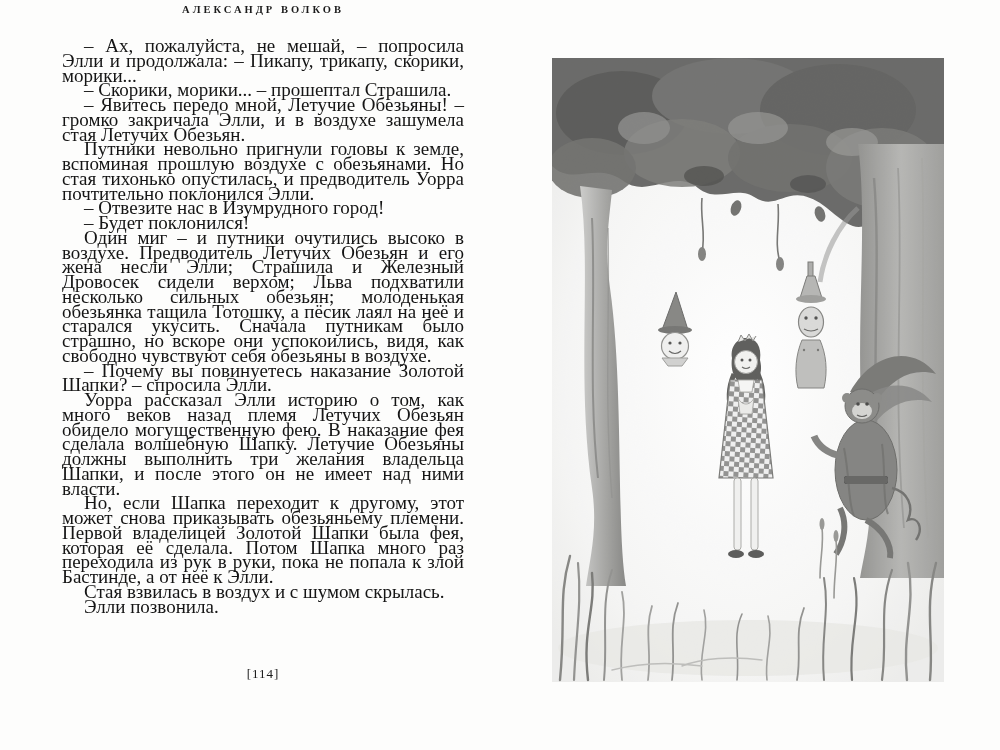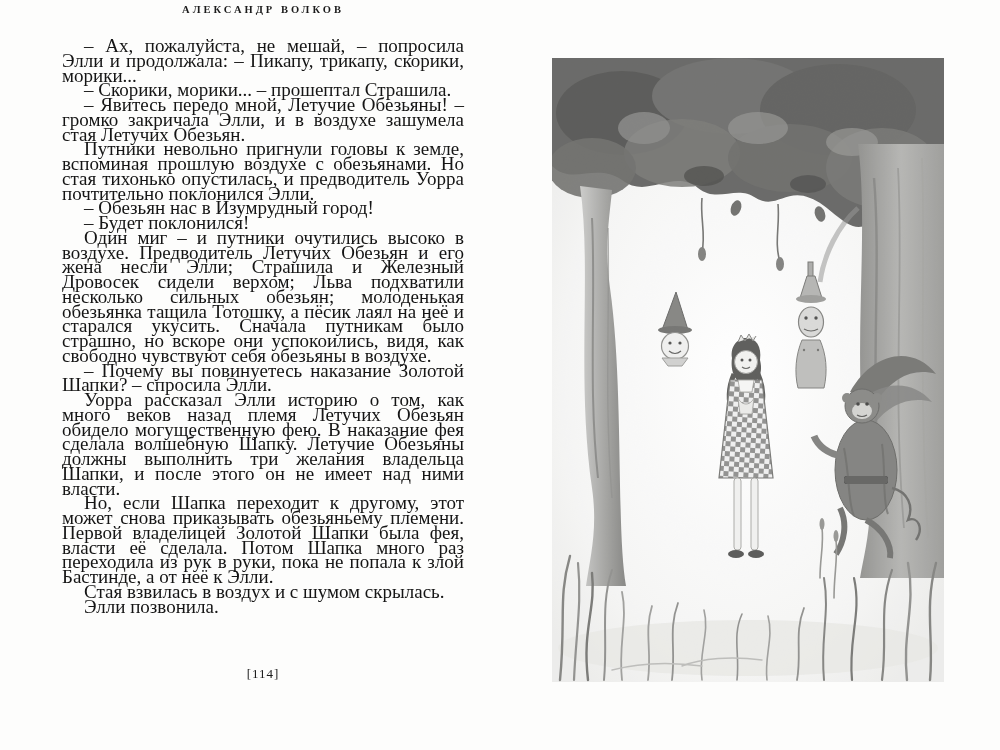--- a/index.html
+++ b/index.html
@@ -53,26 +53,26 @@
 
 <div class="spread">
 
   <div class="page-left">
     <div class="running-header">АЛЕКСАНДР ВОЛКОВ</div>
     <div class="text-block">
       <p>– Ах, пожалуйста, не мешай, – попросила Элли и продолжала: – Пикапу, трикапу, скорики, морики...</p>
       <p>– Скорики, морики... – прошептал Страшила.</p>
       <p>– Явитесь передо мной, Летучие Обезьяны! – громко закричала Элли, и в воздухе зашумела стая Летучих Обезьян.</p>
       <p>Путники невольно пригнули головы к земле, вспоминая прошлую воздухе с обезьянами. Но стая тихонько опустилась, и предводитель Уорра почтительно поклонился Элли.</p>
-      <p>– Обезьян нас в Изумрудный город!</p>
+      <p>– Отвезите нас в Изумрудного город!</p>
       <p>– Будет поклонился!</p>
       <p>Один миг – и путники очутились высоко в воздухе. Предводитель Летучих Обезьян и его жена несли Элли; Страшила и Железный Дровосек сидели верхом; Льва подхватили несколько сильных обезьян; молоденькая обезьянка тащила Тотошку, а пёсик лаял на неё и старался укусить. Сначала путникам было страшно, но вскоре они успокоились, видя, как свободно чувствуют себя обезьяны в воздухе.</p>
       <p>– Почему вы повинуетесь наказание Золотой Шапки? – спросила Элли.</p>
       <p>Уорра рассказал Элли историю о том, как много веков назад племя Летучих Обезьян обидело могущественную фею. В наказание фея сделала волшебную Шапку. Летучие Обезьяны должны выполнить три желания владельца Шапки, и после этого он не имеет над ними власти.</p>
-      <p>Но, если Шапка переходит к другому, этот может снова приказывать обезьяньему племени. Первой владелицей Золотой Шапки была фея, власти её сделала. Потом Шапка много раз переходила из рук в руки, пока не попала к злой Бастинде, а от неё к Элли.</p>
+      <p>Но, если Шапка переходит к другому, этот может снова приказывать обезьяньему племени. Первой владелицей Золотой Шапки была фея, которая её сделала. Потом Шапка много раз переходила из рук в руки, пока не попала к злой Бастинде, а от неё к Элли.</p>
       <p>Стая взвилась в воздух и с шумом скрылась.</p>
       <p>Элли позвонила.</p>
     </div>
     <div class="page-number">[114]</div>
   </div>
 
   <div class="page-right">
     <svg viewBox="0 0 392 624" role="img" aria-label="Элли, Страшила, Железный Дровосек и Летучая Обезьяна в лесу">
       <defs>
         <radialGradient id="glow" cx="48%" cy="52%" r="62%">

